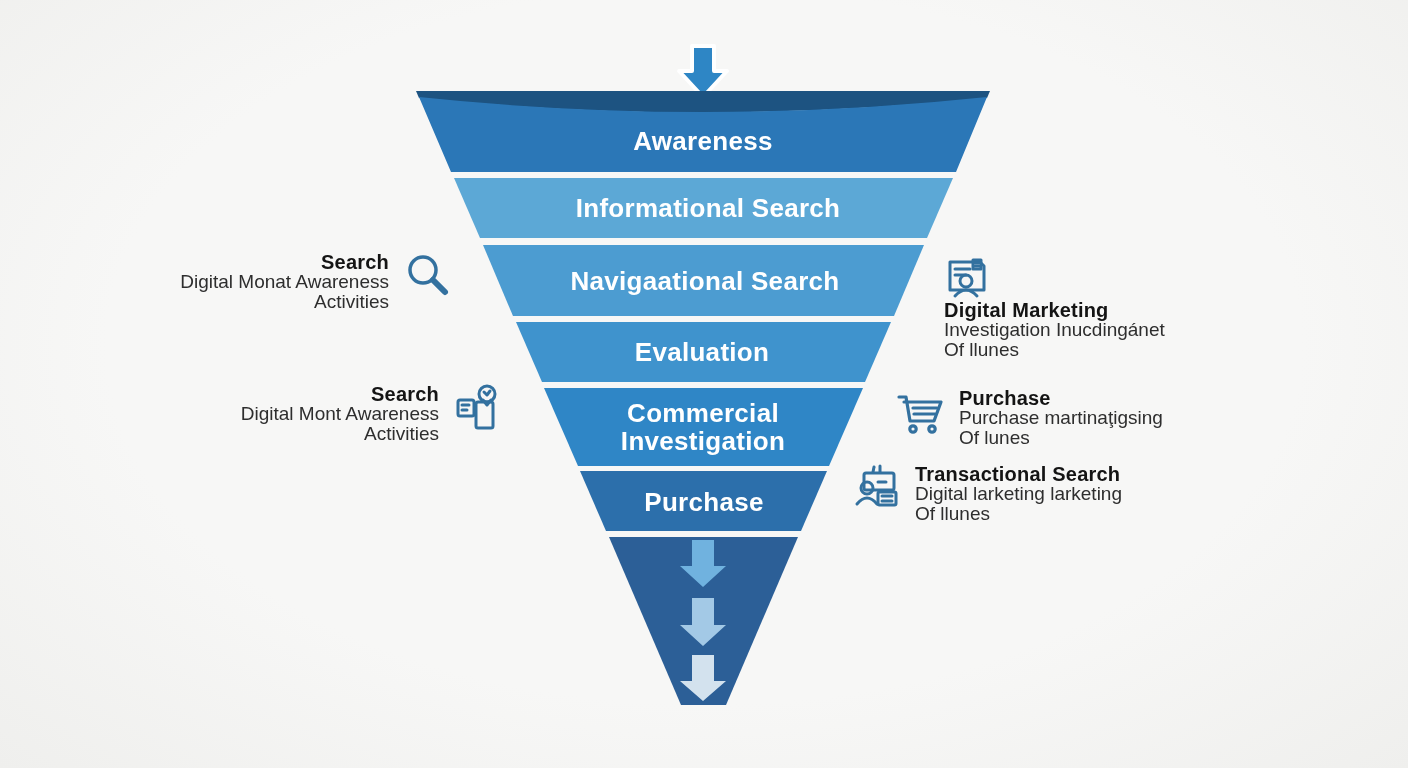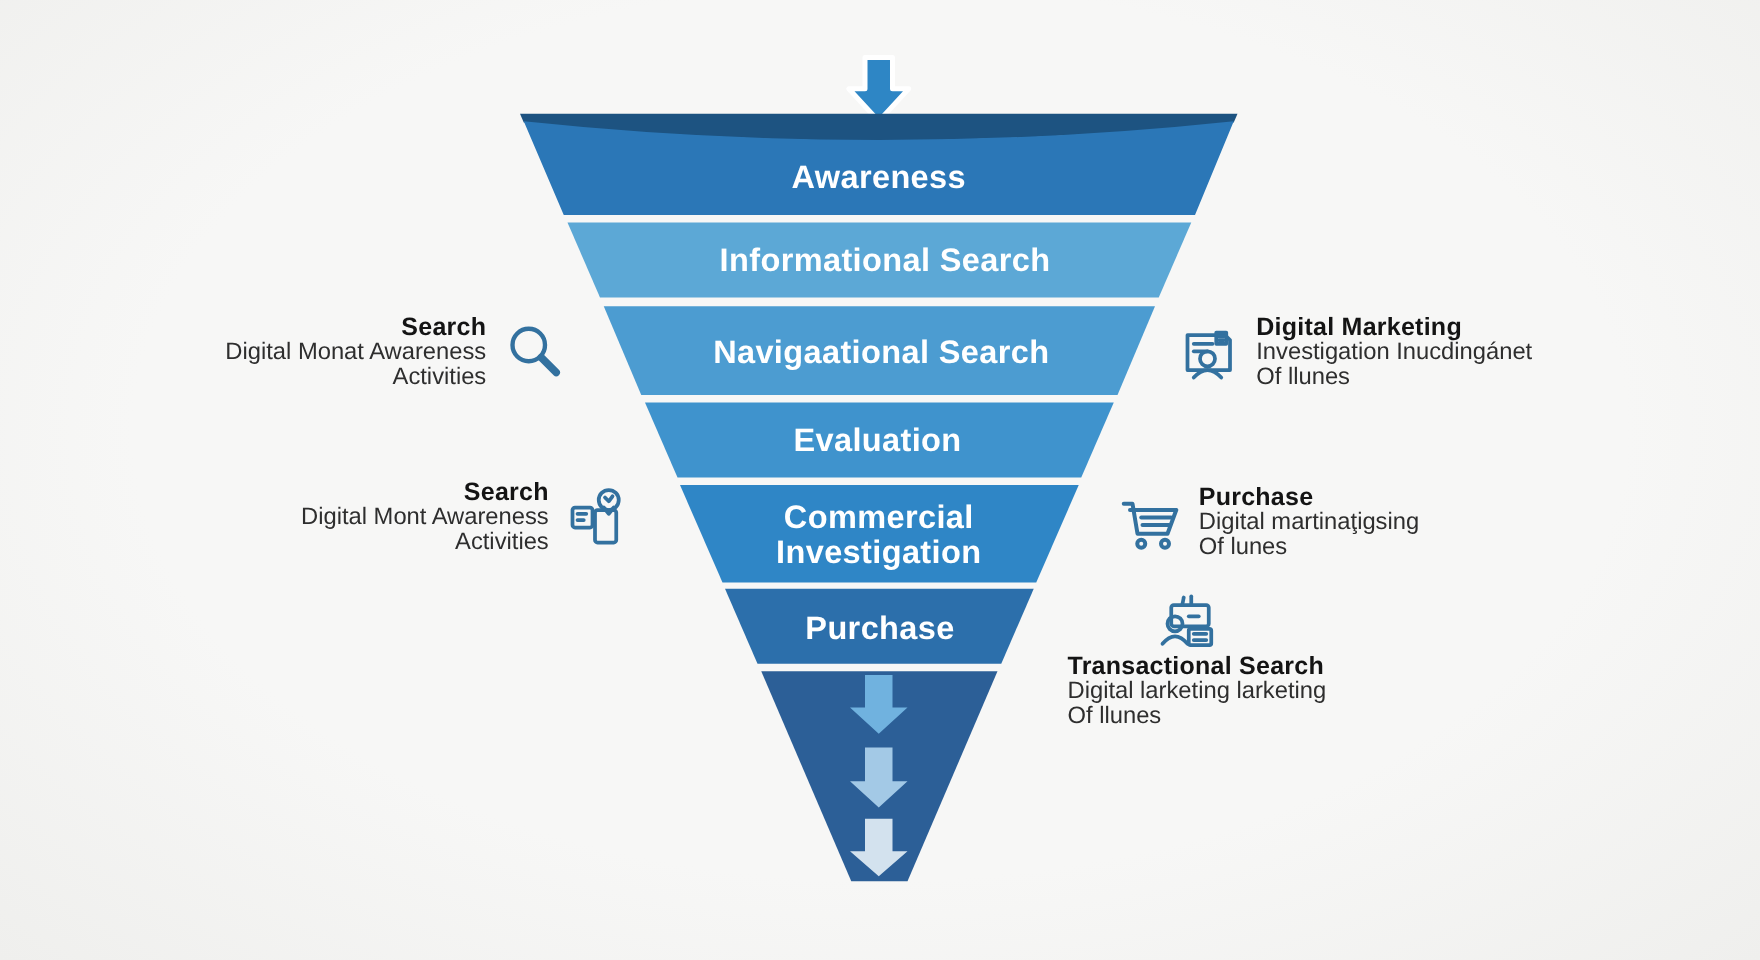--- a/index.html
+++ b/index.html
@@ -21,21 +21,20 @@
     font-family: "Liberation Sans", sans-serif;
     font-weight: bold;
     font-size: 26px;
     text-anchor: middle;
     letter-spacing: 0.3px;
   }
 
   .annotation {
     position: absolute;
     display: flex;
-    align-items: center;
   }
   .annotation .txt { display: flex; flex-direction: column; }
   .annotation.align-right .txt { text-align: right; }
   .annotation.align-left  .txt { text-align: left; }
   .annotation .title {
     font-size: 20px; font-weight: bold; color: #141414;
     line-height: 20px; letter-spacing: 0.2px;
   }
   .annotation .line {
     font-size: 19px; color: #2e2e2e; line-height: 19.5px;
@@ -104,21 +103,21 @@
         <line x1="8" y1="21" x2="15" y2="21"></line>
         <line x1="8" y1="26" x2="13" y2="26"></line>
         <rect x="22" y="18" width="17" height="26" rx="2"></rect>
         <circle cx="33" cy="10" r="8"></circle>
         <path d="M30,8 l3,3 l3,-4"></path>
         <path d="M29,16 l4,5 l4,-5"></path>
       </svg>
     </div>
   </div>
 
-  <div class="annotation align-left" style="top:252px; left:944px;">
+  <div class="annotation align-left" style="top:252px; left:944px;flex-direction:column;">
     <div class="icon-wrap">
       <svg width="48" height="48" viewBox="0 0 48 48" fill="none" stroke="#33719f" stroke-width="3" stroke-linecap="round" stroke-linejoin="round">
         <path d="M6,10 h30 l4,4 v24 h-34 z"></path>
         <line x1="11" y1="17" x2="26" y2="17"></line>
         <line x1="11" y1="23" x2="22" y2="23"></line>
         <path d="M29,8 h8 v9 h-8 z"></path>
         <line x1="31" y1="11" x2="35" y2="11"></line>
         <line x1="31" y1="14" x2="35" y2="14"></line>
         <circle cx="22" cy="29" r="6"></circle>
         <path d="M11,44 Q22,32 33,44"></path>
@@ -136,26 +135,26 @@
       <svg width="50" height="48" viewBox="0 0 50 48" fill="none" stroke="#33719f" stroke-width="3.2" stroke-linecap="round" stroke-linejoin="round">
         <path d="M3,9 h7 l4,24 h24 l7,-19 h-37"></path>
         <line x1="17" y1="20" x2="41" y2="20"></line>
         <line x1="18" y1="26" x2="39" y2="26"></line>
         <circle cx="17" cy="41" r="3.2"></circle>
         <circle cx="36" cy="41" r="3.2"></circle>
       </svg>
     </div>
     <div class="txt">
       <div class="title">Purchase</div>
-      <div class="line">Digital martinaţigsing</div>
+      <div class="line">Purchase martinaţigsing</div>
       <div class="line">Of lunes</div>
     </div>
   </div>
 
-  <div class="annotation align-left" style="top:475px; left:854px;flex-direction:column;">
+  <div class="annotation align-left" style="top:464px; left:854px;">
     <div class="icon-wrap">
       <svg width="48" height="48" viewBox="0 0 48 48" fill="none" stroke="#33719f" stroke-width="3" stroke-linecap="round" stroke-linejoin="round">
         <line x1="20" y1="3" x2="19" y2="8"></line>
         <line x1="26" y1="2" x2="26" y2="8"></line>
         <rect x="10" y="9" width="30" height="17" rx="2"></rect>
         <line x1="24" y1="18" x2="32" y2="18"></line>
         <circle cx="13" cy="24" r="6"></circle>
         <path d="M3,40 Q13,28 23,40"></path>
         <rect x="24" y="28" width="18" height="13" rx="1.5"></rect>
         <line x1="28" y1="32" x2="38" y2="32"></line>

